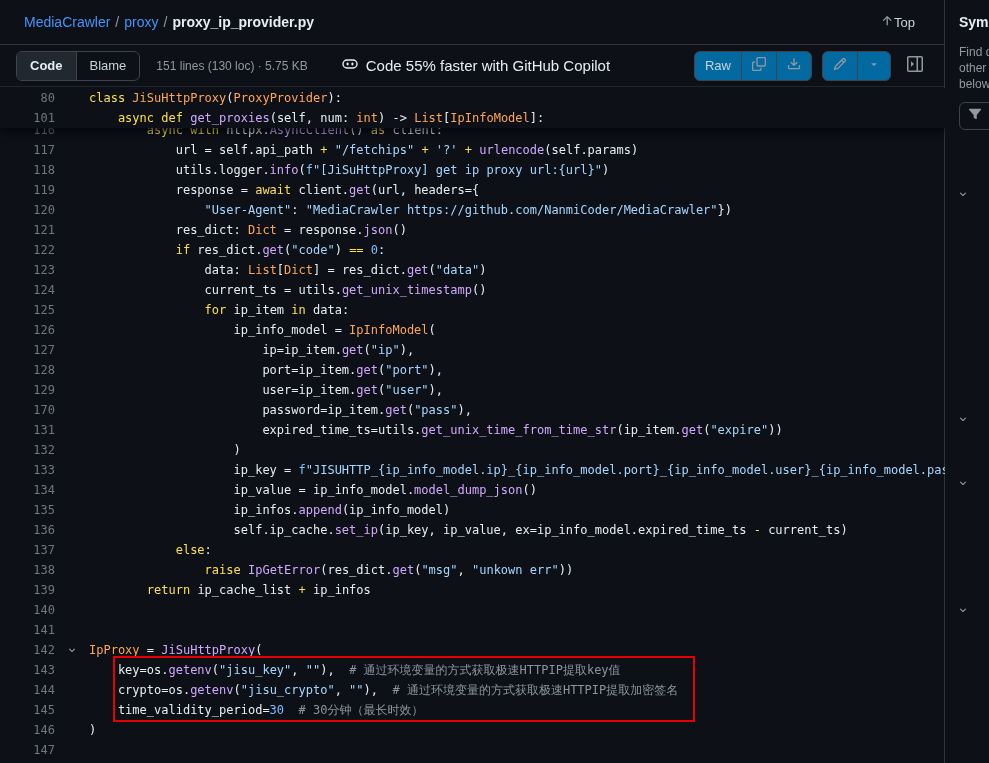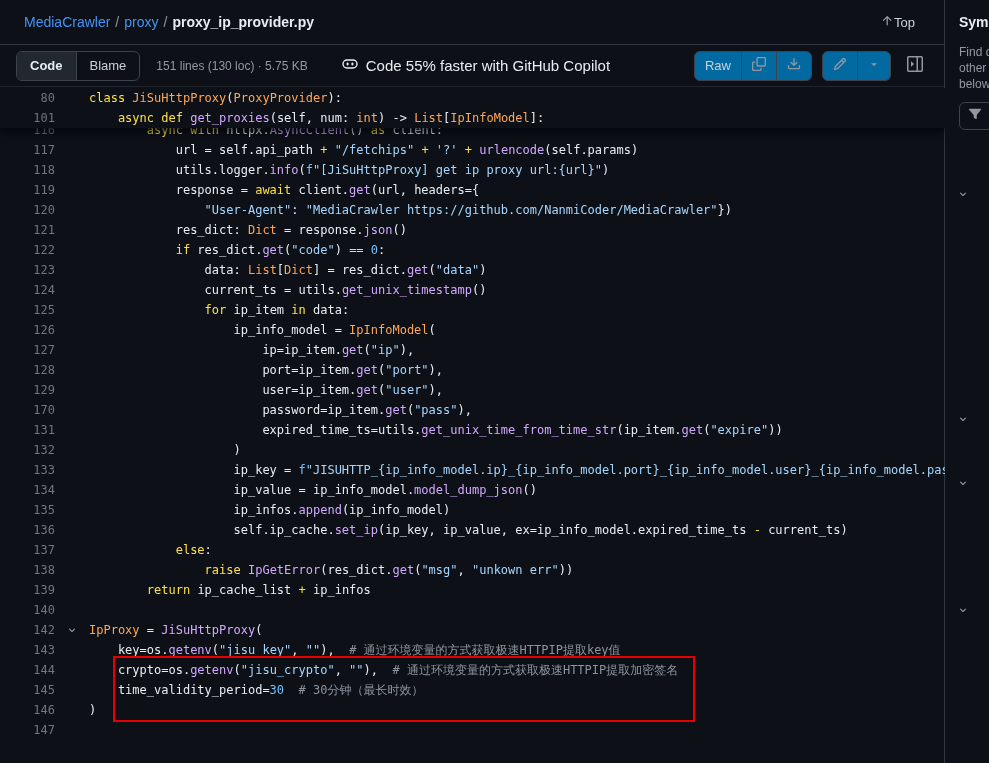--- a/index.html
+++ b/index.html
@@ -254,20 +254,25 @@
           <span class="ln">139</span>
           <span class="collapse"></span>
           <span class="src" style="padding-left: 8ch;"><span class="tk-k">return</span><span class="tk-t"> ip_cache_list </span><span class="tk-k">+</span><span class="tk-t"> ip_infos</span></span>
         </div>
         <div class="code-row">
           <span class="ln">140</span>
           <span class="collapse"></span>
           <span class="src" style="padding-left: 0ch;"></span>
         </div>
         <div class="code-row">
+          <span class="ln">141</span>
+          <span class="collapse"></span>
+          <span class="src" style="padding-left: 0ch;"></span>
+        </div>
+        <div class="code-row">
           <span class="ln">142</span>
           <span class="collapse">
             <svg width="12" height="12" viewBox="0 0 16 16">
               <path d="M4.22 6.22a.75.75 0 0 1 1.06 0L8 8.94l2.72-2.72a.75.75 0 1 1 1.06 1.06l-3.25 3.25a.75.75 0 0 1-1.06 0L4.22 7.28a.75.75 0 0 1 0-1.06Z"></path>
             </svg>
           </span>
           <span class="src" style="padding-left: 0ch;"><span class="tk-v">IpProxy</span><span class="tk-t"> = </span><span class="tk-fn">JiSuHttpProxy</span><span class="tk-t">(</span></span>
         </div>
         <div class="code-row">
           <span class="ln">143</span>

